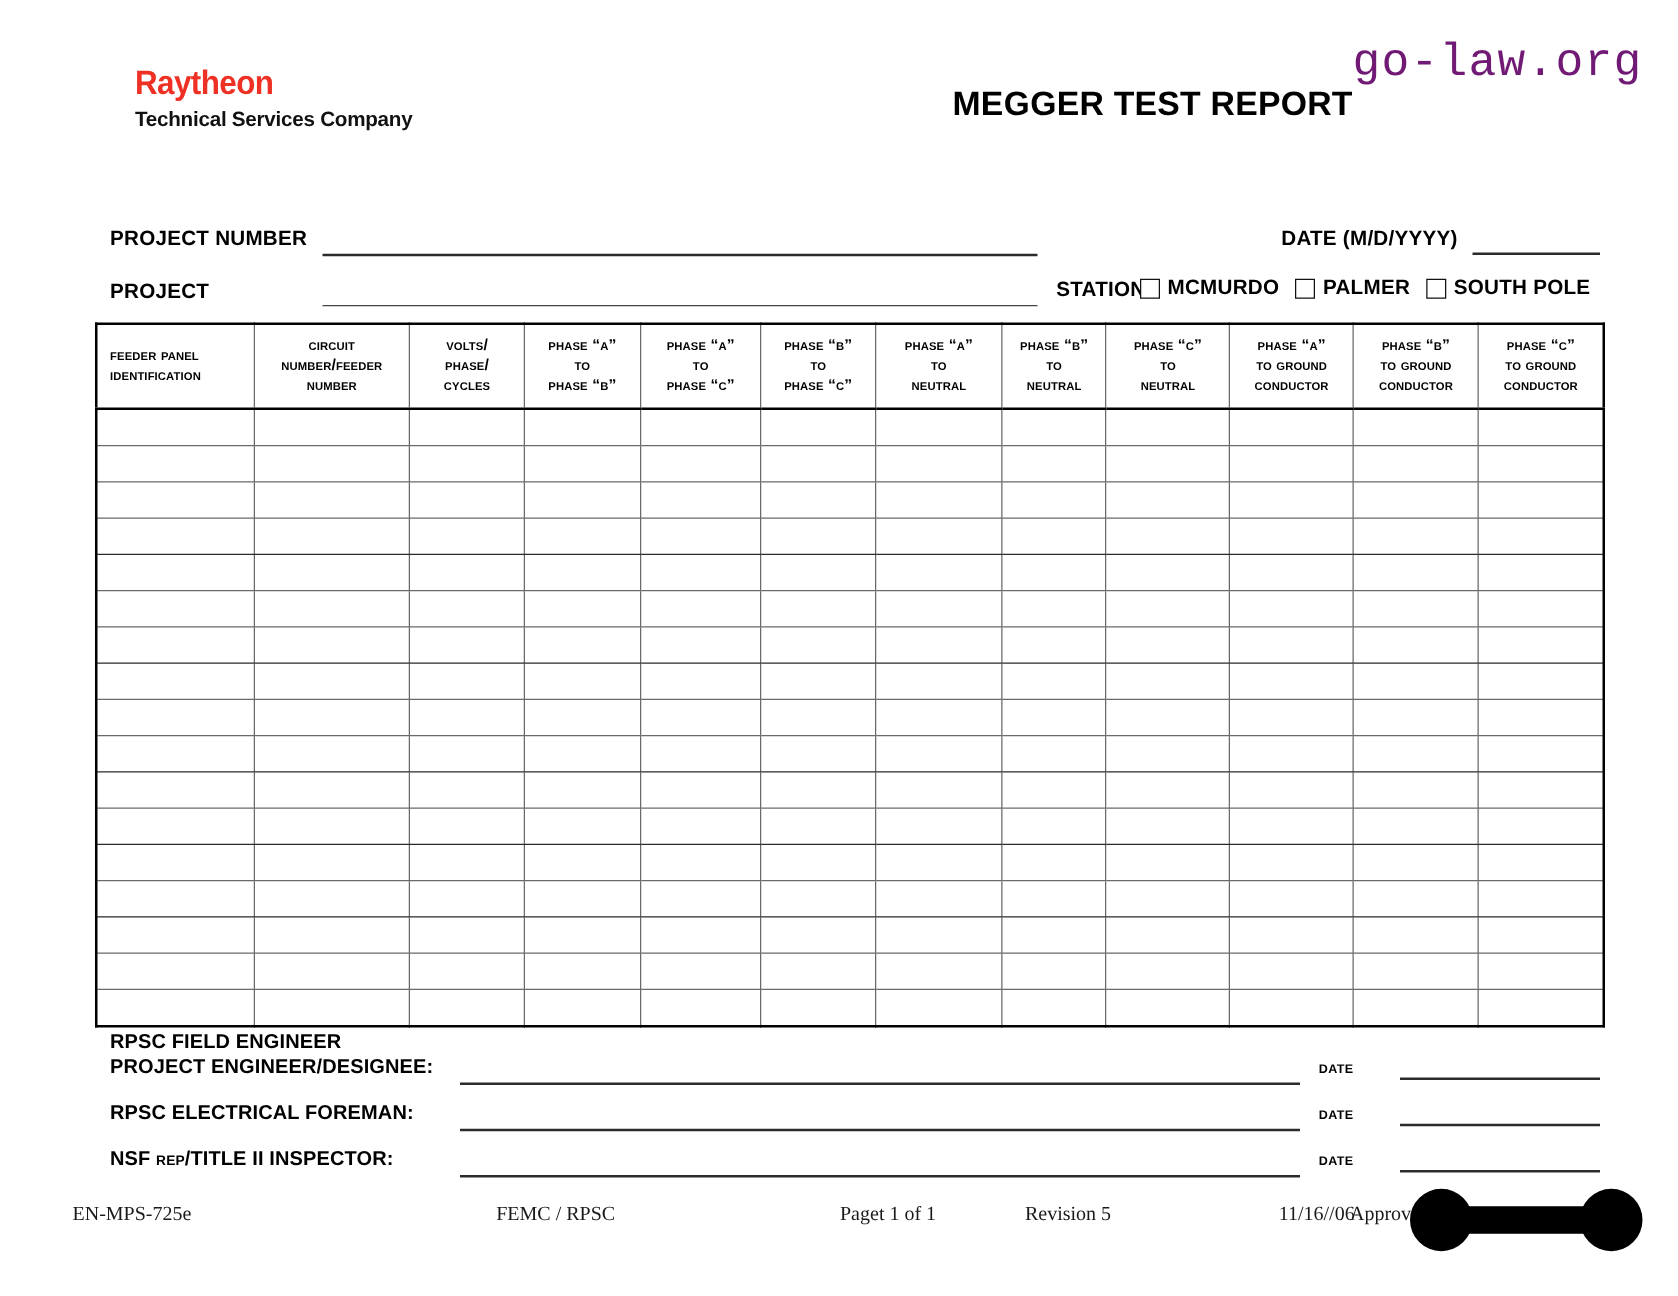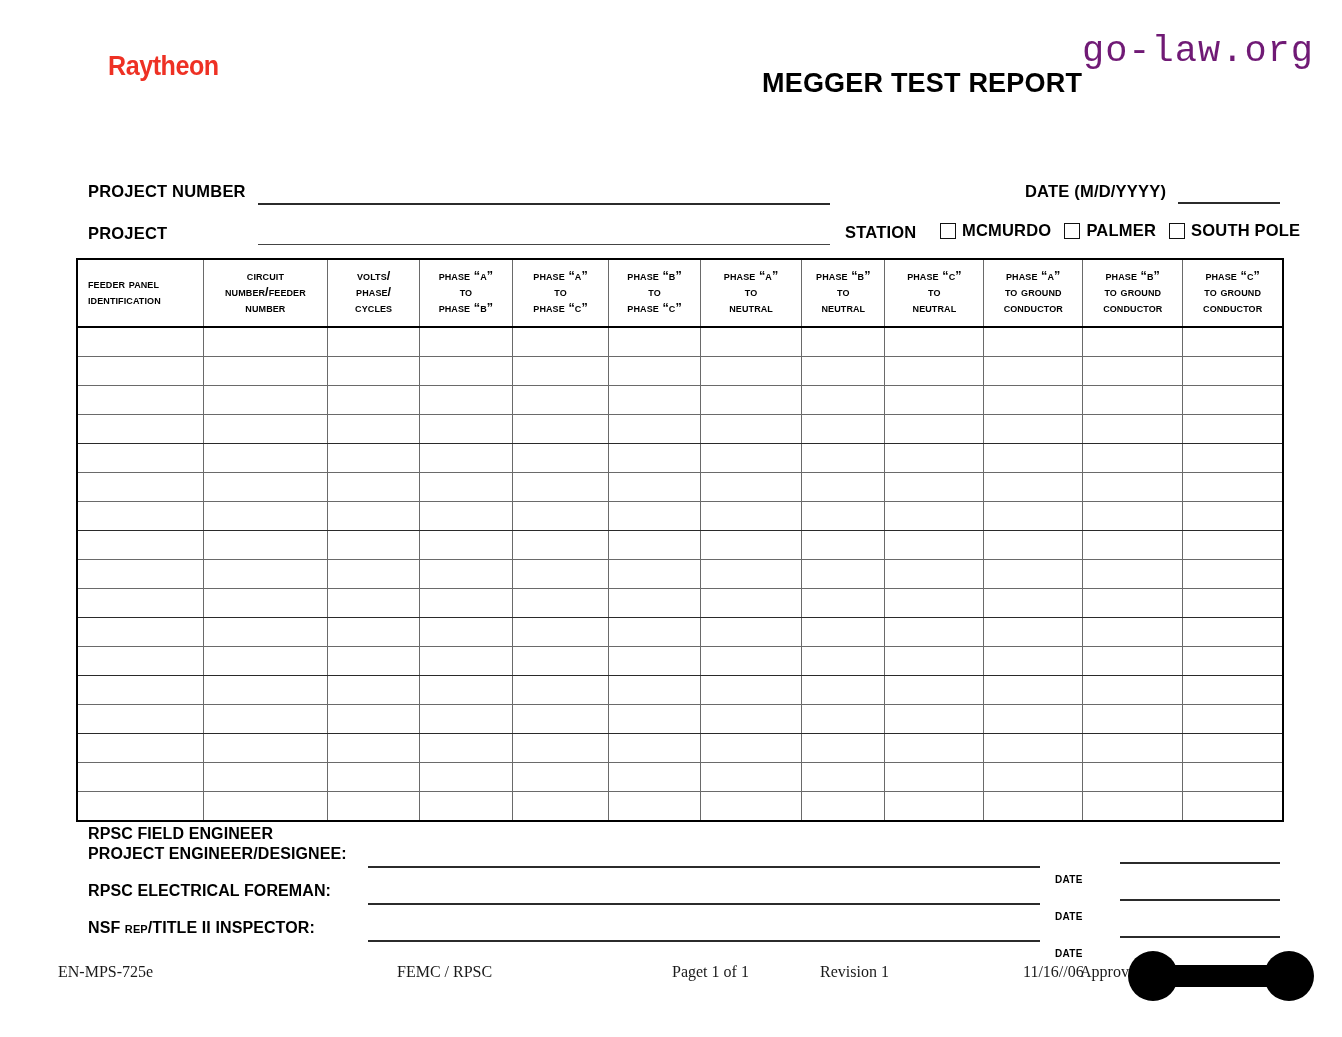--- a/index.html
+++ b/index.html
@@ -92,21 +92,21 @@
   #lbl-date        { left: 1025px; top: 182px; }
   #rule-date       { left: 1178px; top: 202px; width: 102px; }
 
   #lbl-project     { left: 88px;  top: 224px; }
   #rule-project    { left: 258px; top: 244px; width: 572px; }
 
   #lbl-station     { left: 845px; top: 223px; }
 
   .station-options {
     position: absolute;
-    left: 940px;
+    left: 912px;
     top: 221px;
     display: flex;
     align-items: center;
     gap: 0;
     white-space: nowrap;
   }
   .station-opt {
     display: inline-flex;
     align-items: center;
     margin-right: 13px;
@@ -173,21 +173,20 @@
     font-variant: small-caps;
     text-transform: lowercase;
   }
   .date-label {
     position: absolute;
     font-size: 14.5px;
     font-weight: bold;
     font-variant: small-caps;
     text-transform: lowercase;
     letter-spacing: 0.3px;
-    margin-top: 24px;
   }
 
   #sig-eng-l1  { left: 88px; top: 825px; }
   #sig-eng-l2  { left: 88px; top: 845px; }
   #sig-eng-rule { left: 368px; top: 866px; width: 672px; }
   #sig-eng-date-lbl { left: 1055px; top: 846px; }
   #sig-eng-date-rule { left: 1120px; top: 862px; width: 160px; }
 
   #sig-fore-lbl { left: 88px; top: 882px; }
   #sig-fore-rule { left: 368px; top: 903px; width: 672px; }
@@ -243,20 +242,21 @@
   .redaction .knob.left  { left: 0; }
   .redaction .knob.right { right: 0; }
 </style>
 </head>
 <body>
 
 <div class="watermark">go-law.org</div>
 
 <div class="logo-block">
   <div class="logo-raytheon">Raytheon</div>
+  <div class="logo-tsc">Technical Services Company</div>
 </div>
 
 <div class="main-title">MEGGER TEST REPORT</div>
 
 <div class="field-label" id="lbl-project-number">PROJECT NUMBER</div>
 <div class="rule" id="rule-project-number"></div>
 
 <div class="field-label" id="lbl-date">DATE (M/D/YYYY)</div>
 <div class="rule" id="rule-date"></div>
 
@@ -564,21 +564,21 @@
 <div class="rule" id="sig-fore-date-rule"></div>
 
 <div class="sig-label" id="sig-nsf-lbl"><span>NSF </span><span class="sc">Rep</span><span>/TITLE II INSPECTOR:</span></div>
 <div class="rule" id="sig-nsf-rule"></div>
 <div class="date-label" id="sig-nsf-date-lbl">Date</div>
 <div class="rule" id="sig-nsf-date-rule"></div>
 
 <div class="footer-item" id="footer-form-id">EN-MPS-725e</div>
 <div class="footer-item" id="footer-org">FEMC / RPSC</div>
 <div class="footer-item" id="footer-page">Paget 1 of 1</div>
-<div class="footer-item" id="footer-revision">Revision 1</div>
+<div class="footer-item" id="footer-revision">Revision 5</div>
 <div class="footer-item" id="footer-date">11/16//06</div>
 <div class="footer-item" id="footer-approved">Approv</div>
 
 <div class="redaction">
   <div class="bar"></div>
   <div class="knob left"></div>
   <div class="knob right"></div>
 </div>
 
 </body></html>

